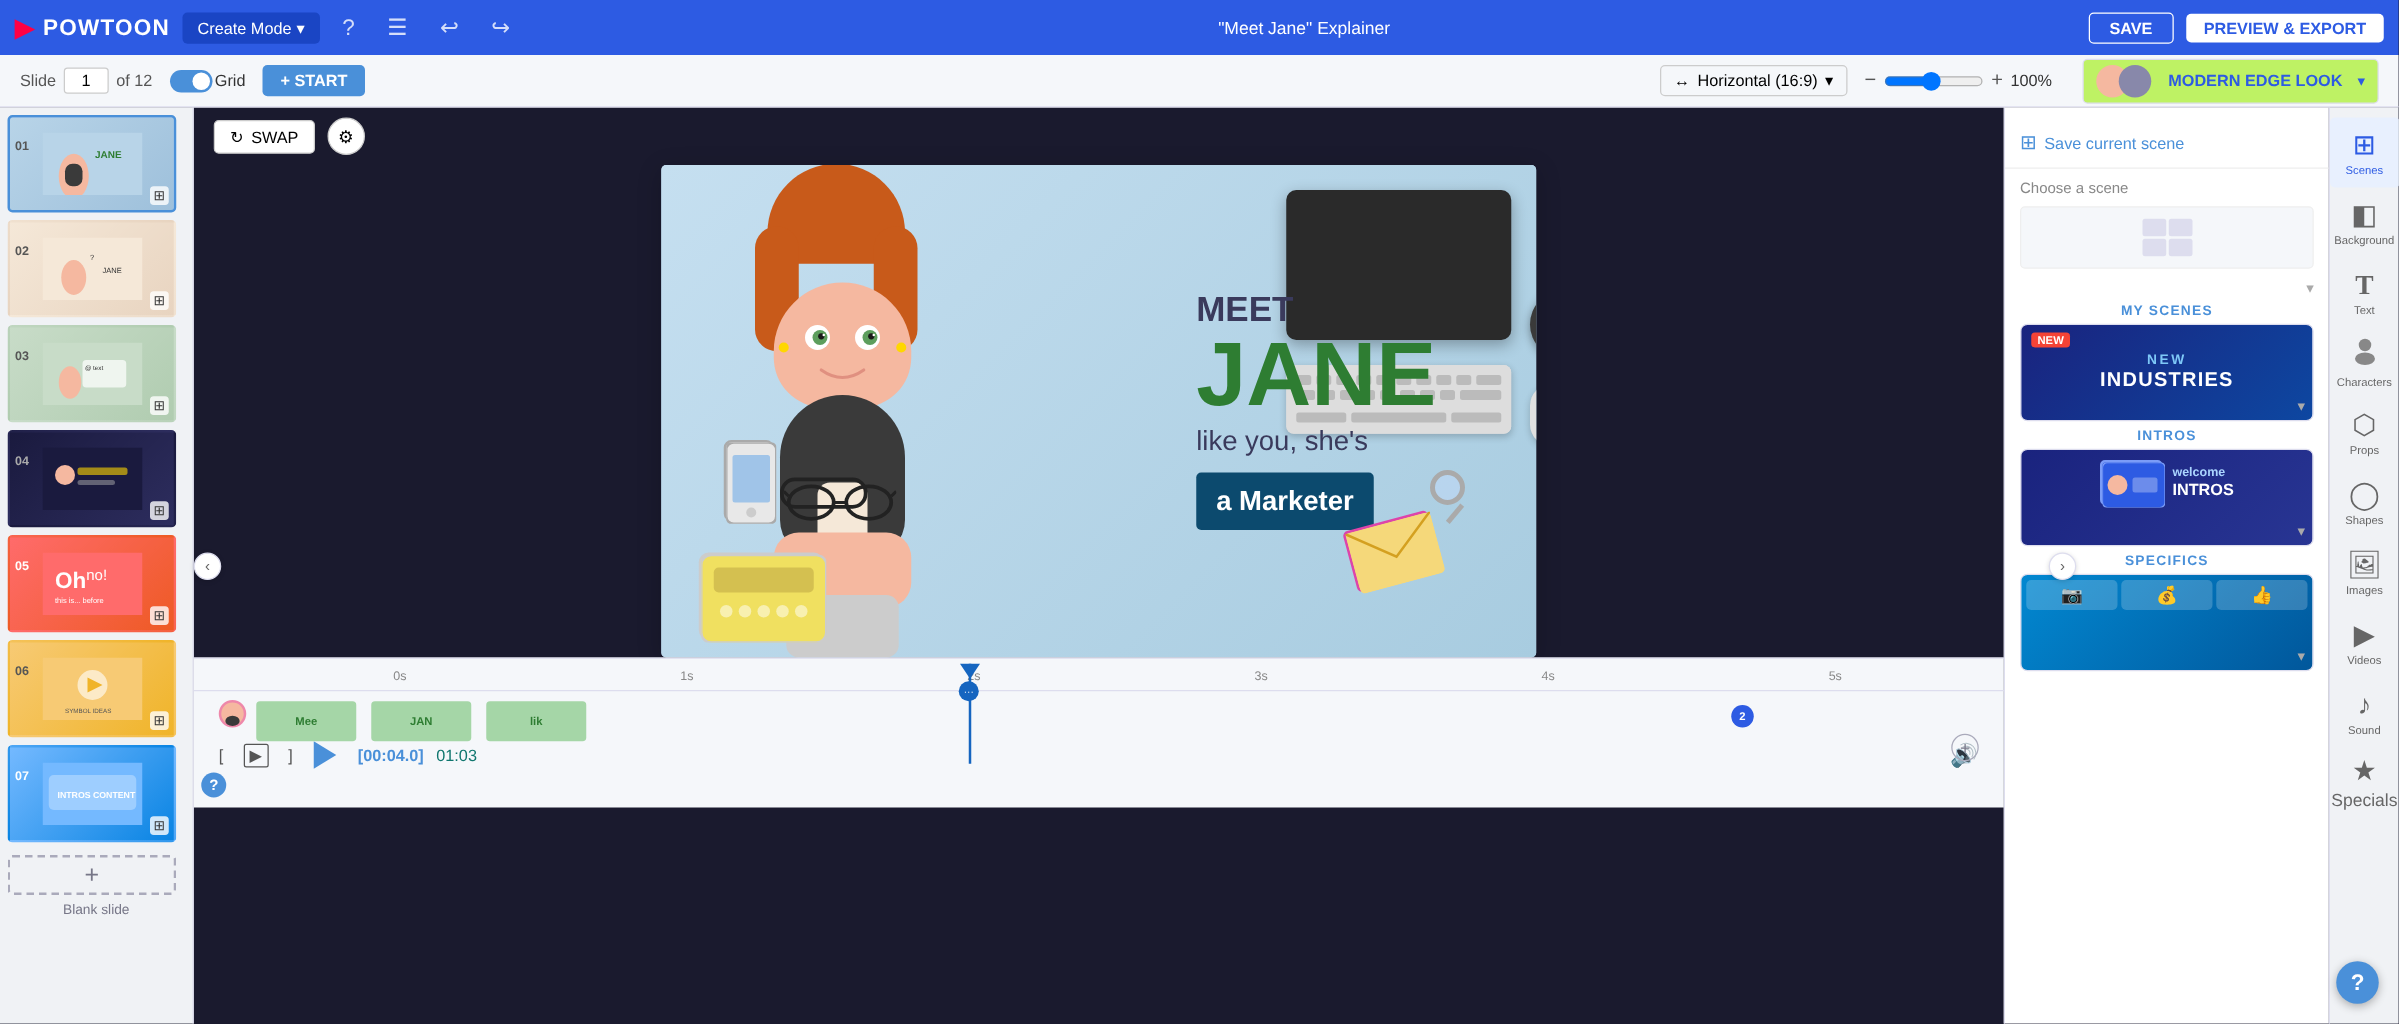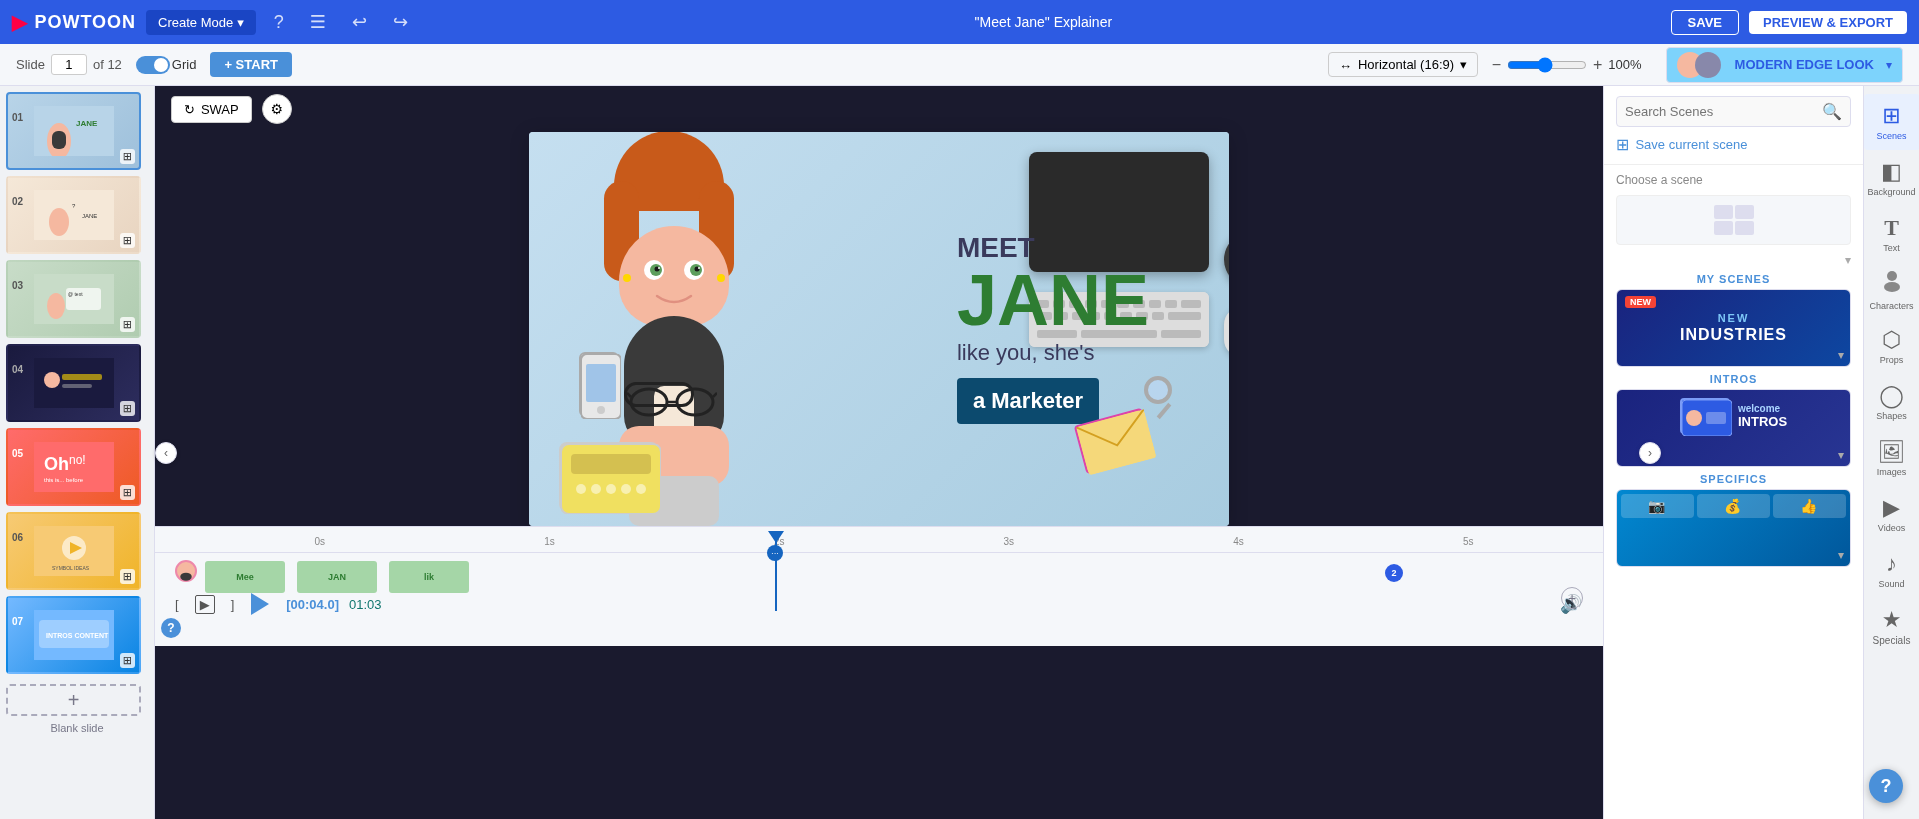--- a/index.html
+++ b/index.html
@@ -52,21 +52,21 @@
     }
     .orient-btn {
       background: none; border: 1px solid #ccc; border-radius: 4px;
       padding: 4px 10px; font-size: 13px; cursor: pointer; display: flex; align-items: center; gap: 6px;
     }
     .zoom-controls { display: flex; align-items: center; gap: 6px; font-size: 13px; margin-left: auto; }
     .zoom-btn { background: none; border: none; cursor: pointer; font-size: 16px; color: #555; }
     .zoom-slider { width: 80px; }
     .look-btn {
       display: flex; align-items: center; gap: 8px; margin-left: 10px;
-      background: #7dd3fc; border: 1px solid #dde; border-radius: 4px; padding: 4px 10px; cursor: pointer;
+      background: #bef264; border: 1px solid #dde; border-radius: 4px; padding: 4px 10px; cursor: pointer;
     }
     .look-avatars { display: flex; }
     .look-avatar { width: 26px; height: 26px; border-radius: 50%; overflow: hidden; background: #ccc; }
 
     
     .main-layout { display: flex; height: calc(819px - 44px - 42px); }
 
     
     .slide-panel {
       width: 155px; background: #f0f2f5; border-right: 1px solid #dde;
@@ -740,24 +740,20 @@
       </div>
 
       <button class="timeline-add-btn">+</button>
     </div>
   </div>
 
   <button class="expand-btn">›</button>
 
   <div class="right-panel">
     <div class="right-panel-header">
-      <div class="search-scenes-box">
-        <input class="search-scenes-input" type="text" placeholder="Search Scenes" style="">
-        <span style="color:#666; font-size:16px; cursor:pointer;">🔍</span>
-      </div>
       <div class="save-scene-row">
         <span class="save-scene-icon">⊞</span>
         <span>Save current scene</span>
       </div>
     </div>
 
     <div class="scenes-content">
       <div class="choose-scene-label">Choose a scene</div>
 
       <div class="scene-blank-preview">
@@ -858,19 +854,19 @@
     <div class="sidebar-icon-item">
       <span class="sidebar-icon-svg">▶</span>
       <span style="font-size:9px;">Videos</span>
     </div>
     <div class="sidebar-icon-item">
       <span class="sidebar-icon-svg">♪</span>
       <span style="font-size:9px;">Sound</span>
     </div>
     <div class="sidebar-icon-item">
       <span class="sidebar-icon-svg">★</span>
-      <span style="font-size:10px;">Specials</span>
+      <span style="font-size:14px;">Specials</span>
     </div>
   </div>
 
   <div class="help-circle">?</div>
 
 </div>
 
 </body></html>

